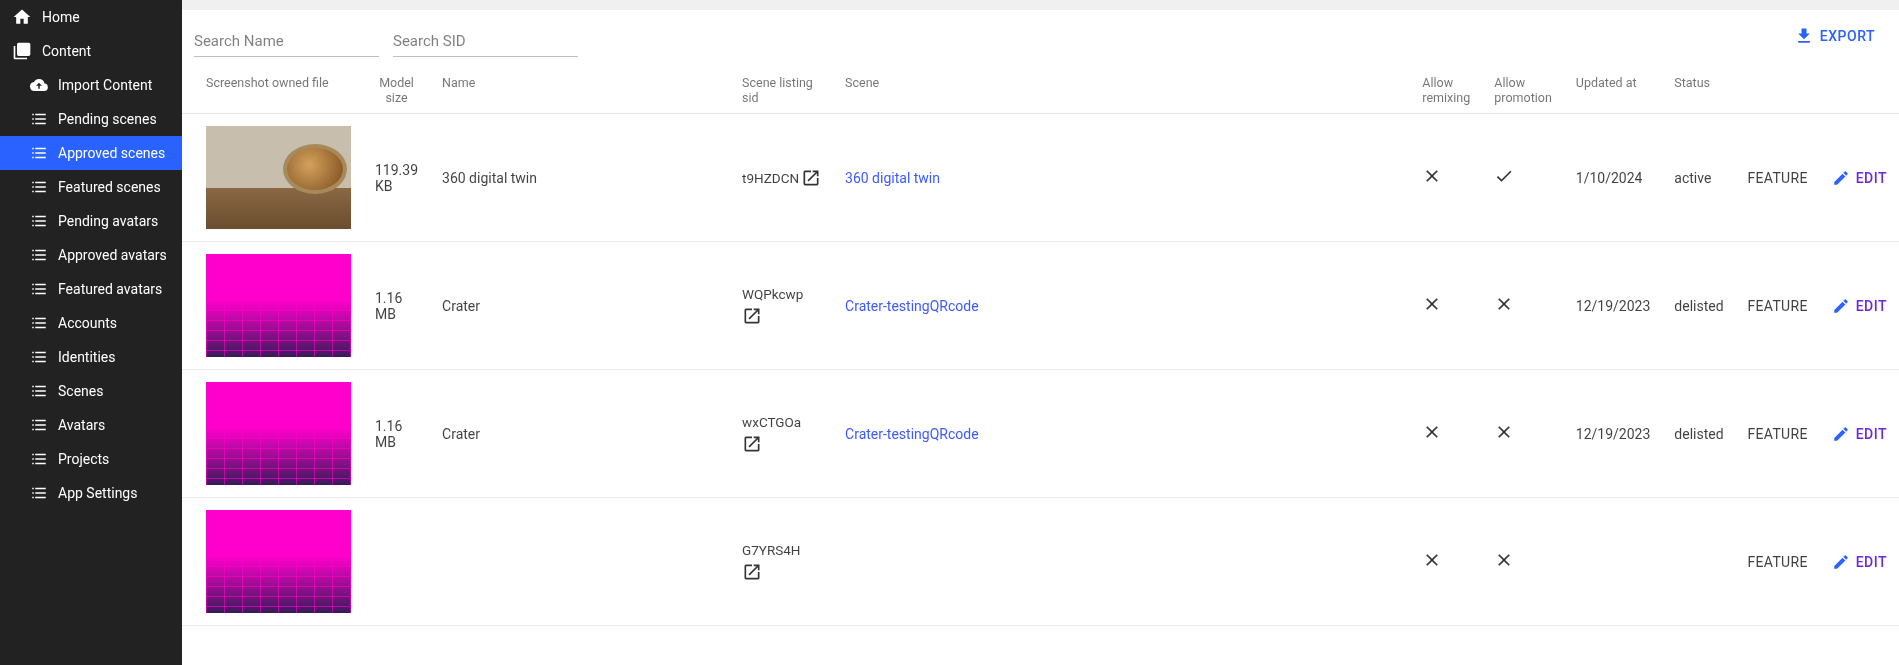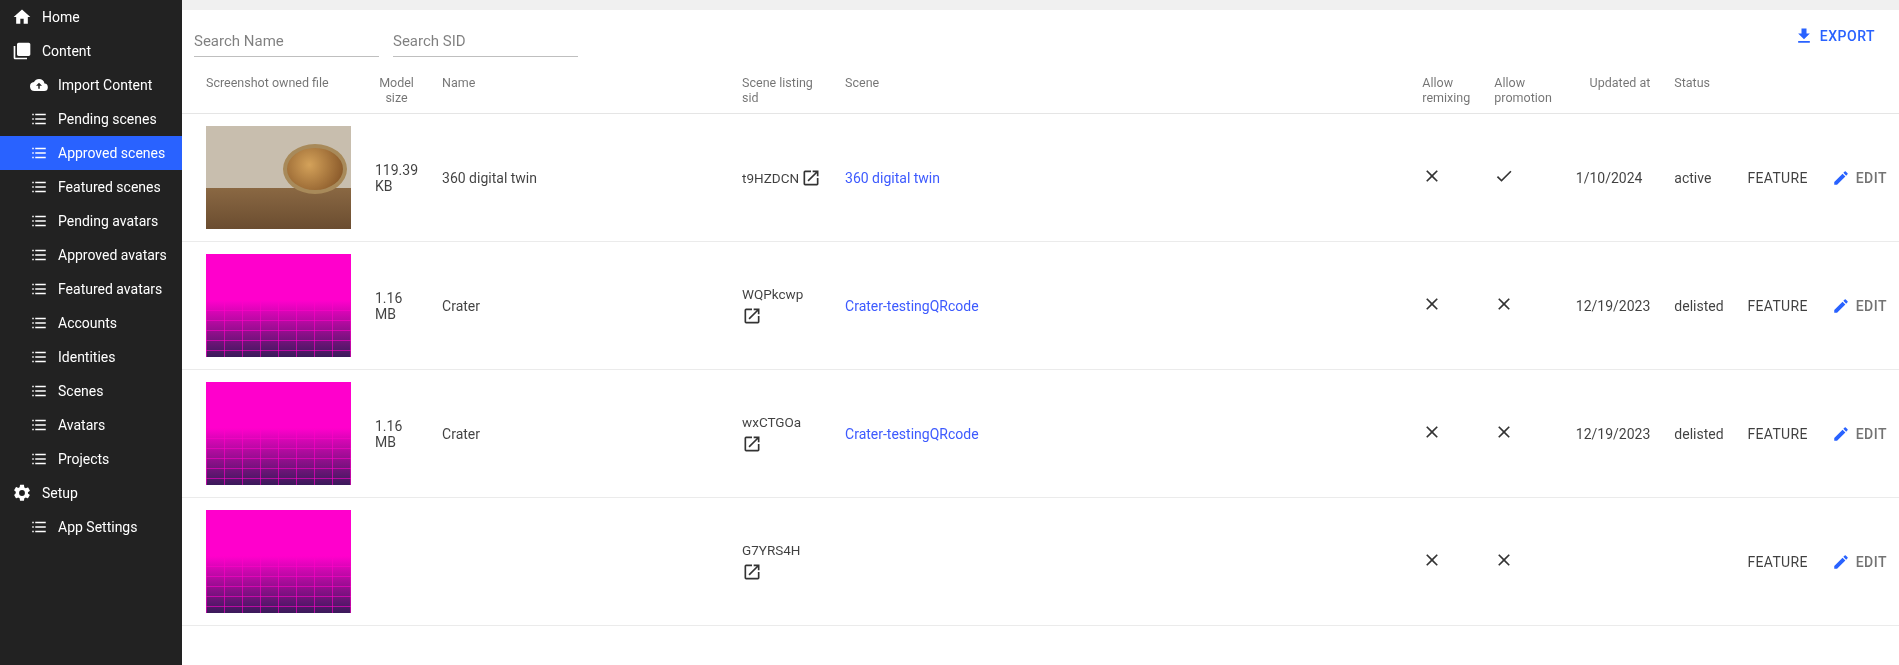--- a/index.html
+++ b/index.html
@@ -195,40 +195,40 @@
   fill: rgba(0,0,0,0.8);
 }
 .feature-text {
   font-size: 14px;
   color: rgba(0,0,0,0.75);
   letter-spacing: 0.3px;
 }
 .edit-btn {
   display: flex;
   align-items: center;
-  color: #737373;
+  color: #6d28d9;
   font-size: 14px;
   font-weight: 500;
   cursor: pointer;
   letter-spacing: 0.5px;
 }
 .edit-btn svg {
   width: 18px;
   height: 18px;
   fill: #2962ff;
   margin-right: 6px;
 }
 .col-screenshot { width: 176px; }
 .col-size { width: 60px; text-align: center; }
 .col-name { width: 300px; }
 .col-sid { width: 92px; }
 .col-scene { width: auto; }
 .col-remix { width: 72px; }
 .col-promo { width: 80px; }
-.col-updated { width: 80px; text-align: right; }
+.col-updated { width: 80px; }
 .col-status { width: 70px; }
 .col-feature { width: 84px; }
 .col-edit { width: 70px; padding-right: 24px; }
 </style>
 </head>
 <body>
 
 <svg width="0" height="0" style="position:absolute">
   <defs>
     <g id="i-home">
@@ -344,28 +344,20 @@
     <svg viewBox="0 0 24 24" class="list-icon">
           <use href="#i-list"></use>
         </svg>
     <span>Avatars</span>
   </div>
       <div class="sidebar-item sub">
     <svg viewBox="0 0 24 24" class="list-icon">
           <use href="#i-list"></use>
         </svg>
     <span>Projects</span>
-  </div>
-    </div>
-  <div id="sidebar-setup-head">
-      <div class="sidebar-item">
-    <svg viewBox="0 0 24 24" class="mat-icon">
-          <use href="#i-gear"></use>
-        </svg>
-    <span>Setup</span>
   </div>
     </div>
   <div id="sidebar-setup-items">
       <div class="sidebar-item sub">
     <svg viewBox="0 0 24 24" class="list-icon">
           <use href="#i-list"></use>
         </svg>
     <span>App Settings</span>
   </div>
     </div>

